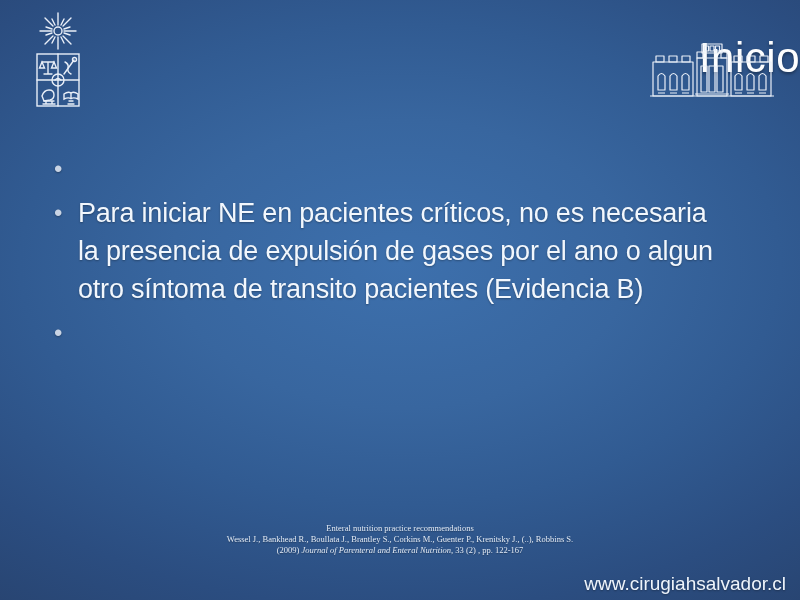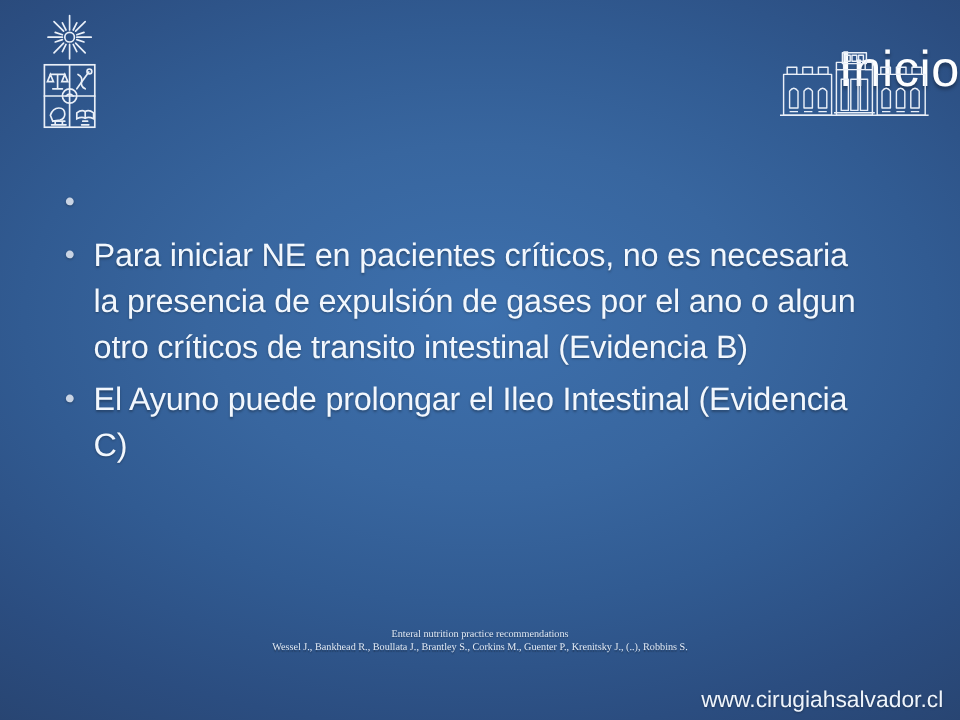--- a/index.html
+++ b/index.html
@@ -128,29 +128,28 @@
   </div>
 
   <ul class="bullets">
     <li>
       <span class="dot">•</span>
     </li>
     <li>
       <span class="dot">•</span>
       <span class="btext">Para iniciar NE en pacientes críticos, no es necesaria
 la presencia de expulsión de gases por el ano o algun
-otro críticos de transito intestinal (Evidencia B)</span>
+otro síntoma de transito pacientes (Evidencia B)</span>
     </li>
     <li>
       <span class="dot">•</span>
-      <span class="btext">El Ayuno puede prolongar el Ileo Intestinal (Evidencia
-C)</span>
     </li>
   </ul>
 
   <div class="citation">
     <div>Enteral nutrition practice recommendations</div>
     <div>Wessel J., Bankhead R., Boullata J., Brantley S., Corkins M., Guenter P., Krenitsky J., (..), Robbins S.</div>
+    <div><span>(2009) </span><span class="it">Journal of Parenteral and Enteral Nutrition,</span><span> 33 (2) , pp. 122-167</span></div>
   </div>
 
   <div class="url">www.cirugiahsalvador.cl</div>
 
 </div>
 
 </body></html>

